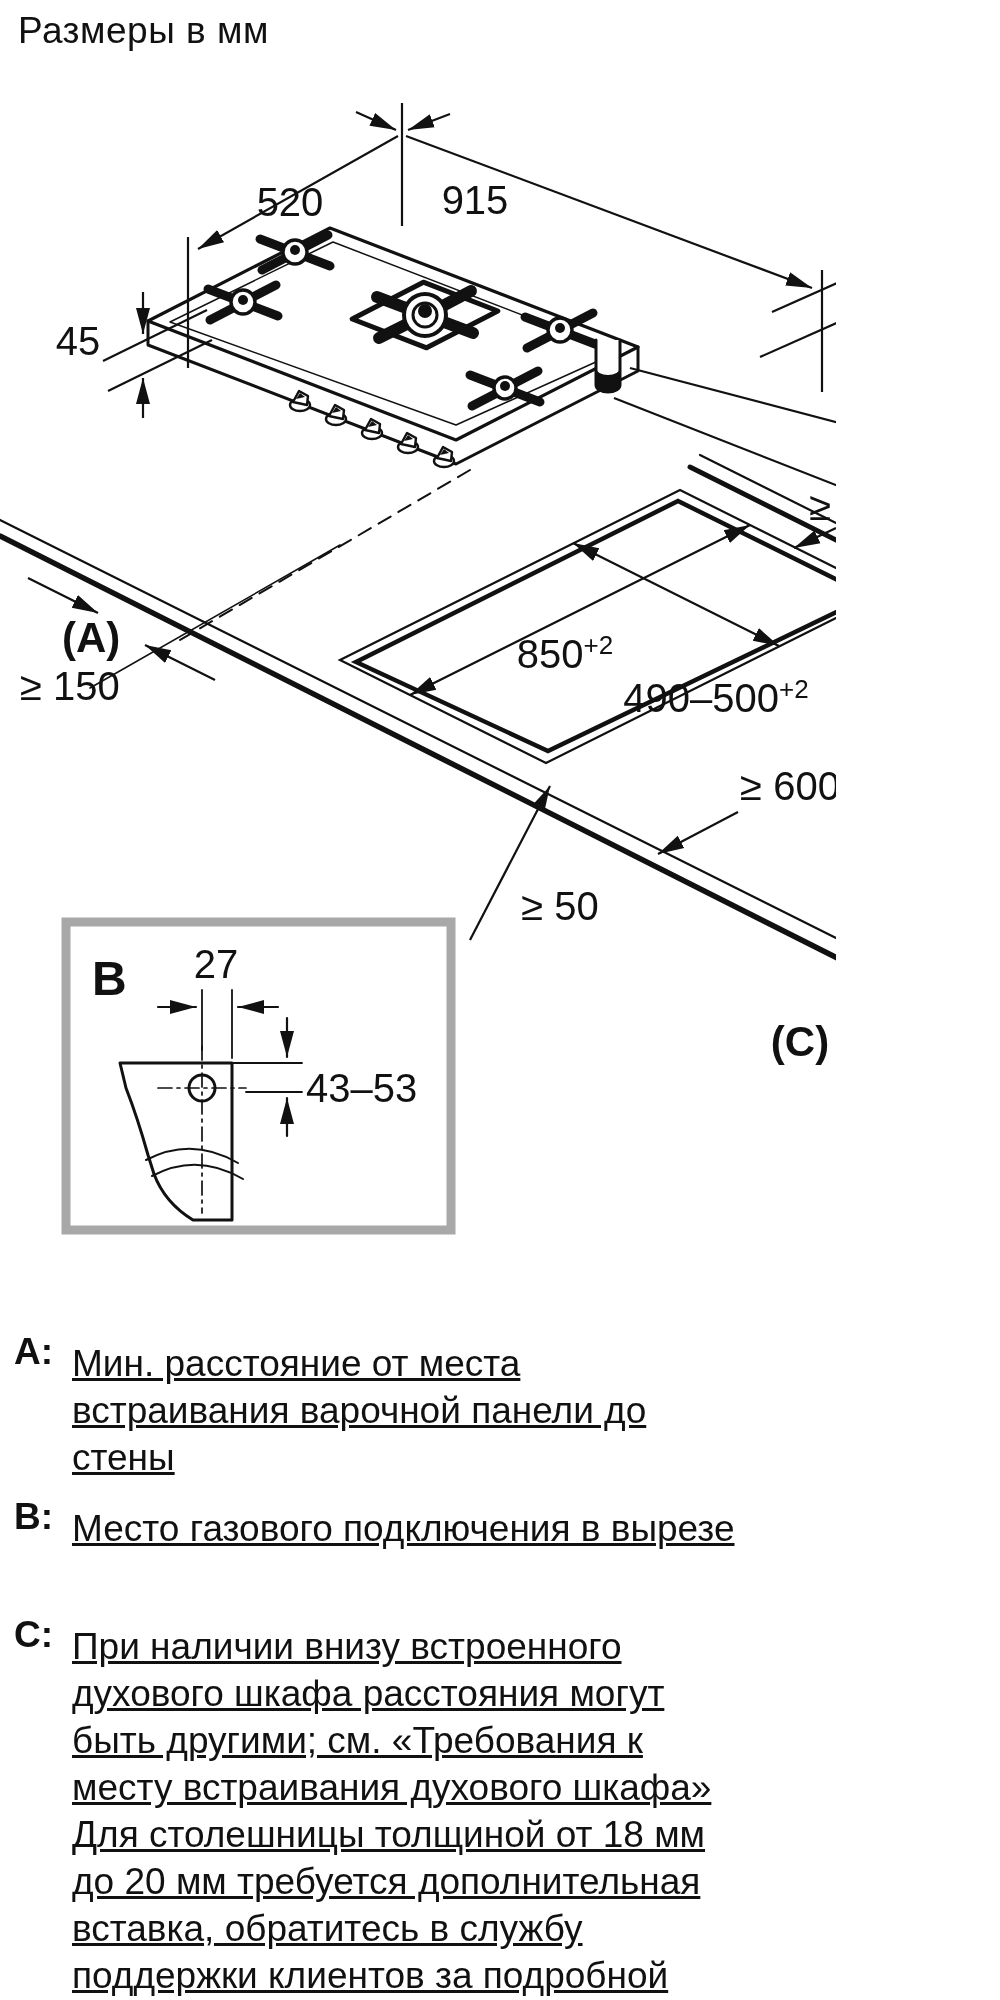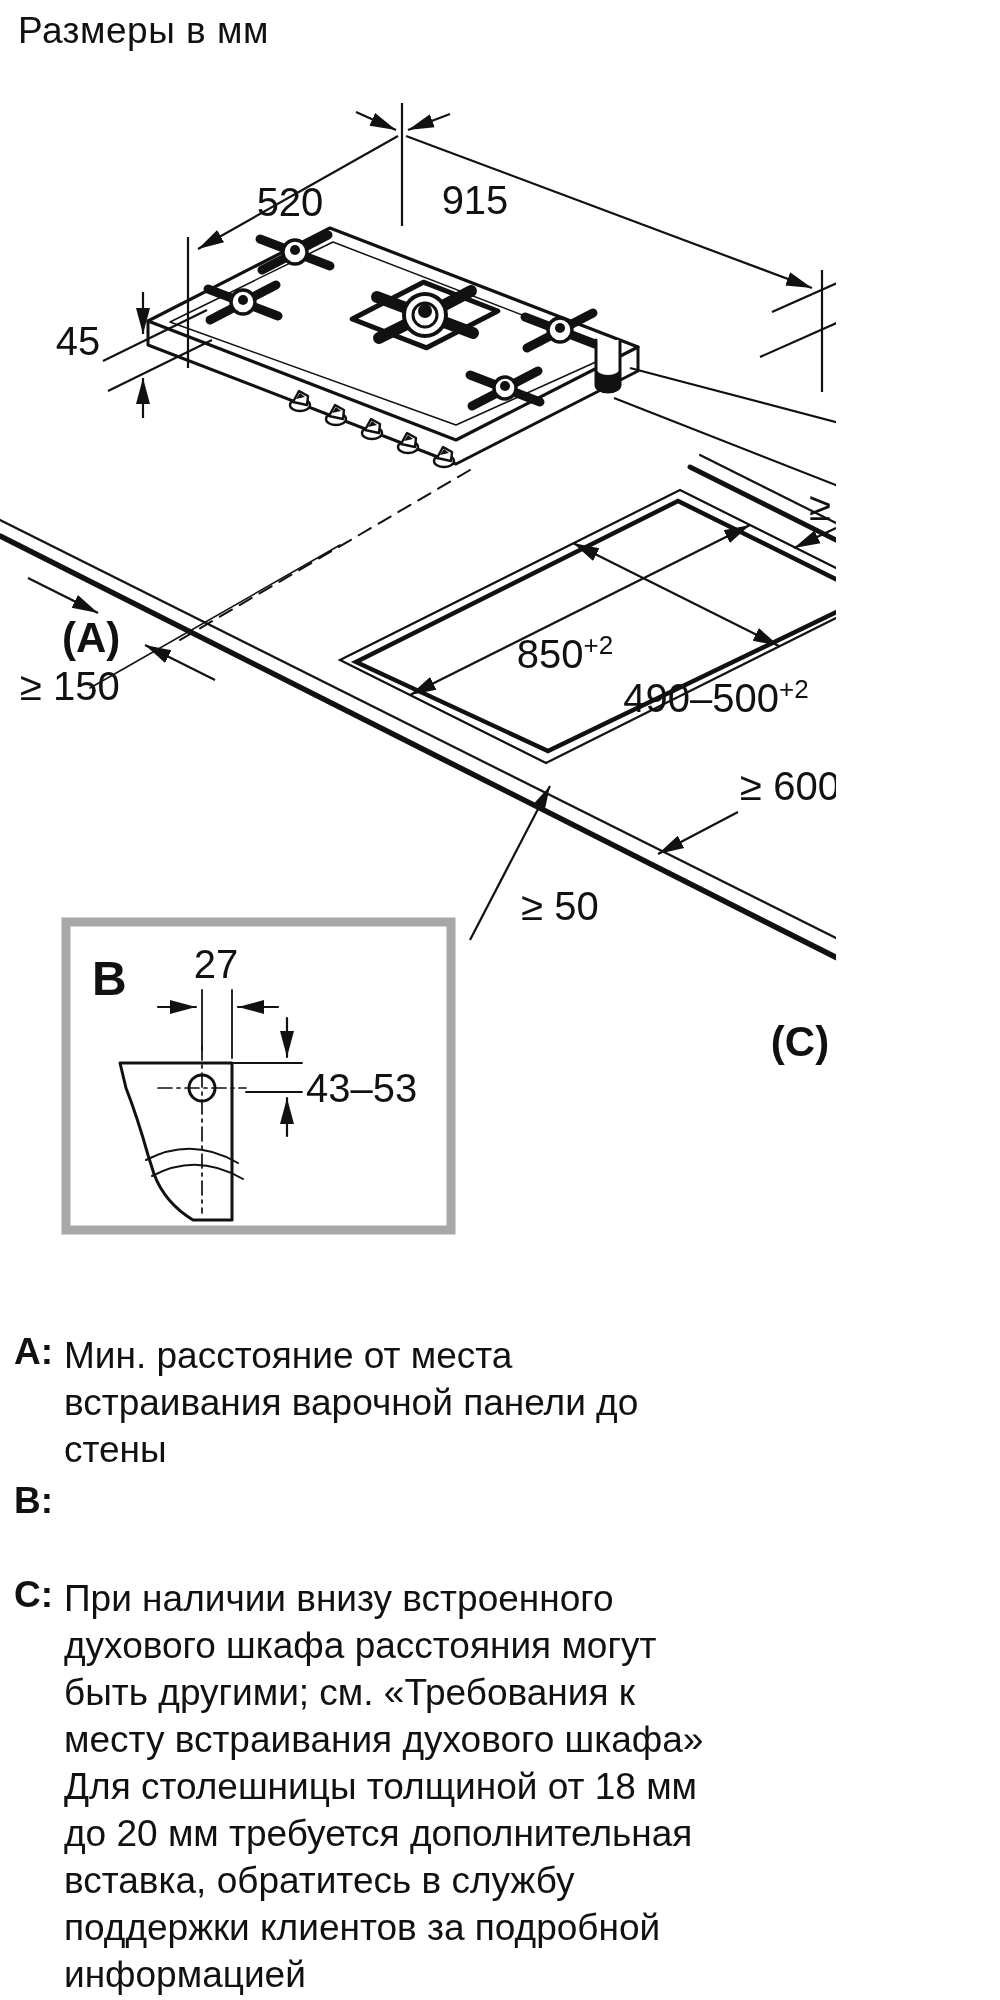--- a/index.html
+++ b/index.html
@@ -7,21 +7,21 @@
         font-family:"Liberation Sans","DejaVu Sans",sans-serif;color:#111;}
   .title{position:absolute;left:18px;top:10px;font-size:37px;letter-spacing:.5px;color:#111;}
   svg{position:absolute;left:0;top:0;}
   svg text{font-family:"Liberation Sans","DejaVu Sans",sans-serif;fill:#111;}
   .dim{font-size:40px;}
   .dimb{font-size:42px;font-weight:bold;}
   .sup{font-size:26px;}
   .legend{position:absolute;left:14px;top:1328px;width:960px;font-size:37px;line-height:47px;}
   .lrow{display:flex;align-items:flex-start;}
   .lrow .lbl{font-weight:bold;width:46px;flex:0 0 46px;}
-  .lrow p{margin:4px;white-space:pre-line;}
+  .lrow p{margin:12px;white-space:pre-line;text-decoration:underline;}
   .c-block{margin-top:47px;}
 </style>
 </head>
 <body>
 
 <div class="page">
 
   <div class="title">Размеры в мм</div>
 
   <svg width="1000" height="1330" viewBox="0 0 1000 1330">
@@ -236,20 +236,21 @@
 
   <div class="legend">
     <div class="lrow">
       <span class="lbl">A:</span>
       <p>Мин. расстояние от места
 встраивания варочной панели до
 стены</p>
     </div>
     <div class="lrow">
       <span class="lbl">B:</span>
+      <p>Место газового подключения в вырезе</p>
     </div>
     <div class="lrow c-block">
       <span class="lbl">C:</span>
       <p>При наличии внизу встроенного
 духового шкафа расстояния могут
 быть другими; см. «Требования к
 месту встраивания духового шкафа»
 Для столешницы толщиной от 18 мм
 до 20 мм требуется дополнительная
 вставка, обратитесь в службу

